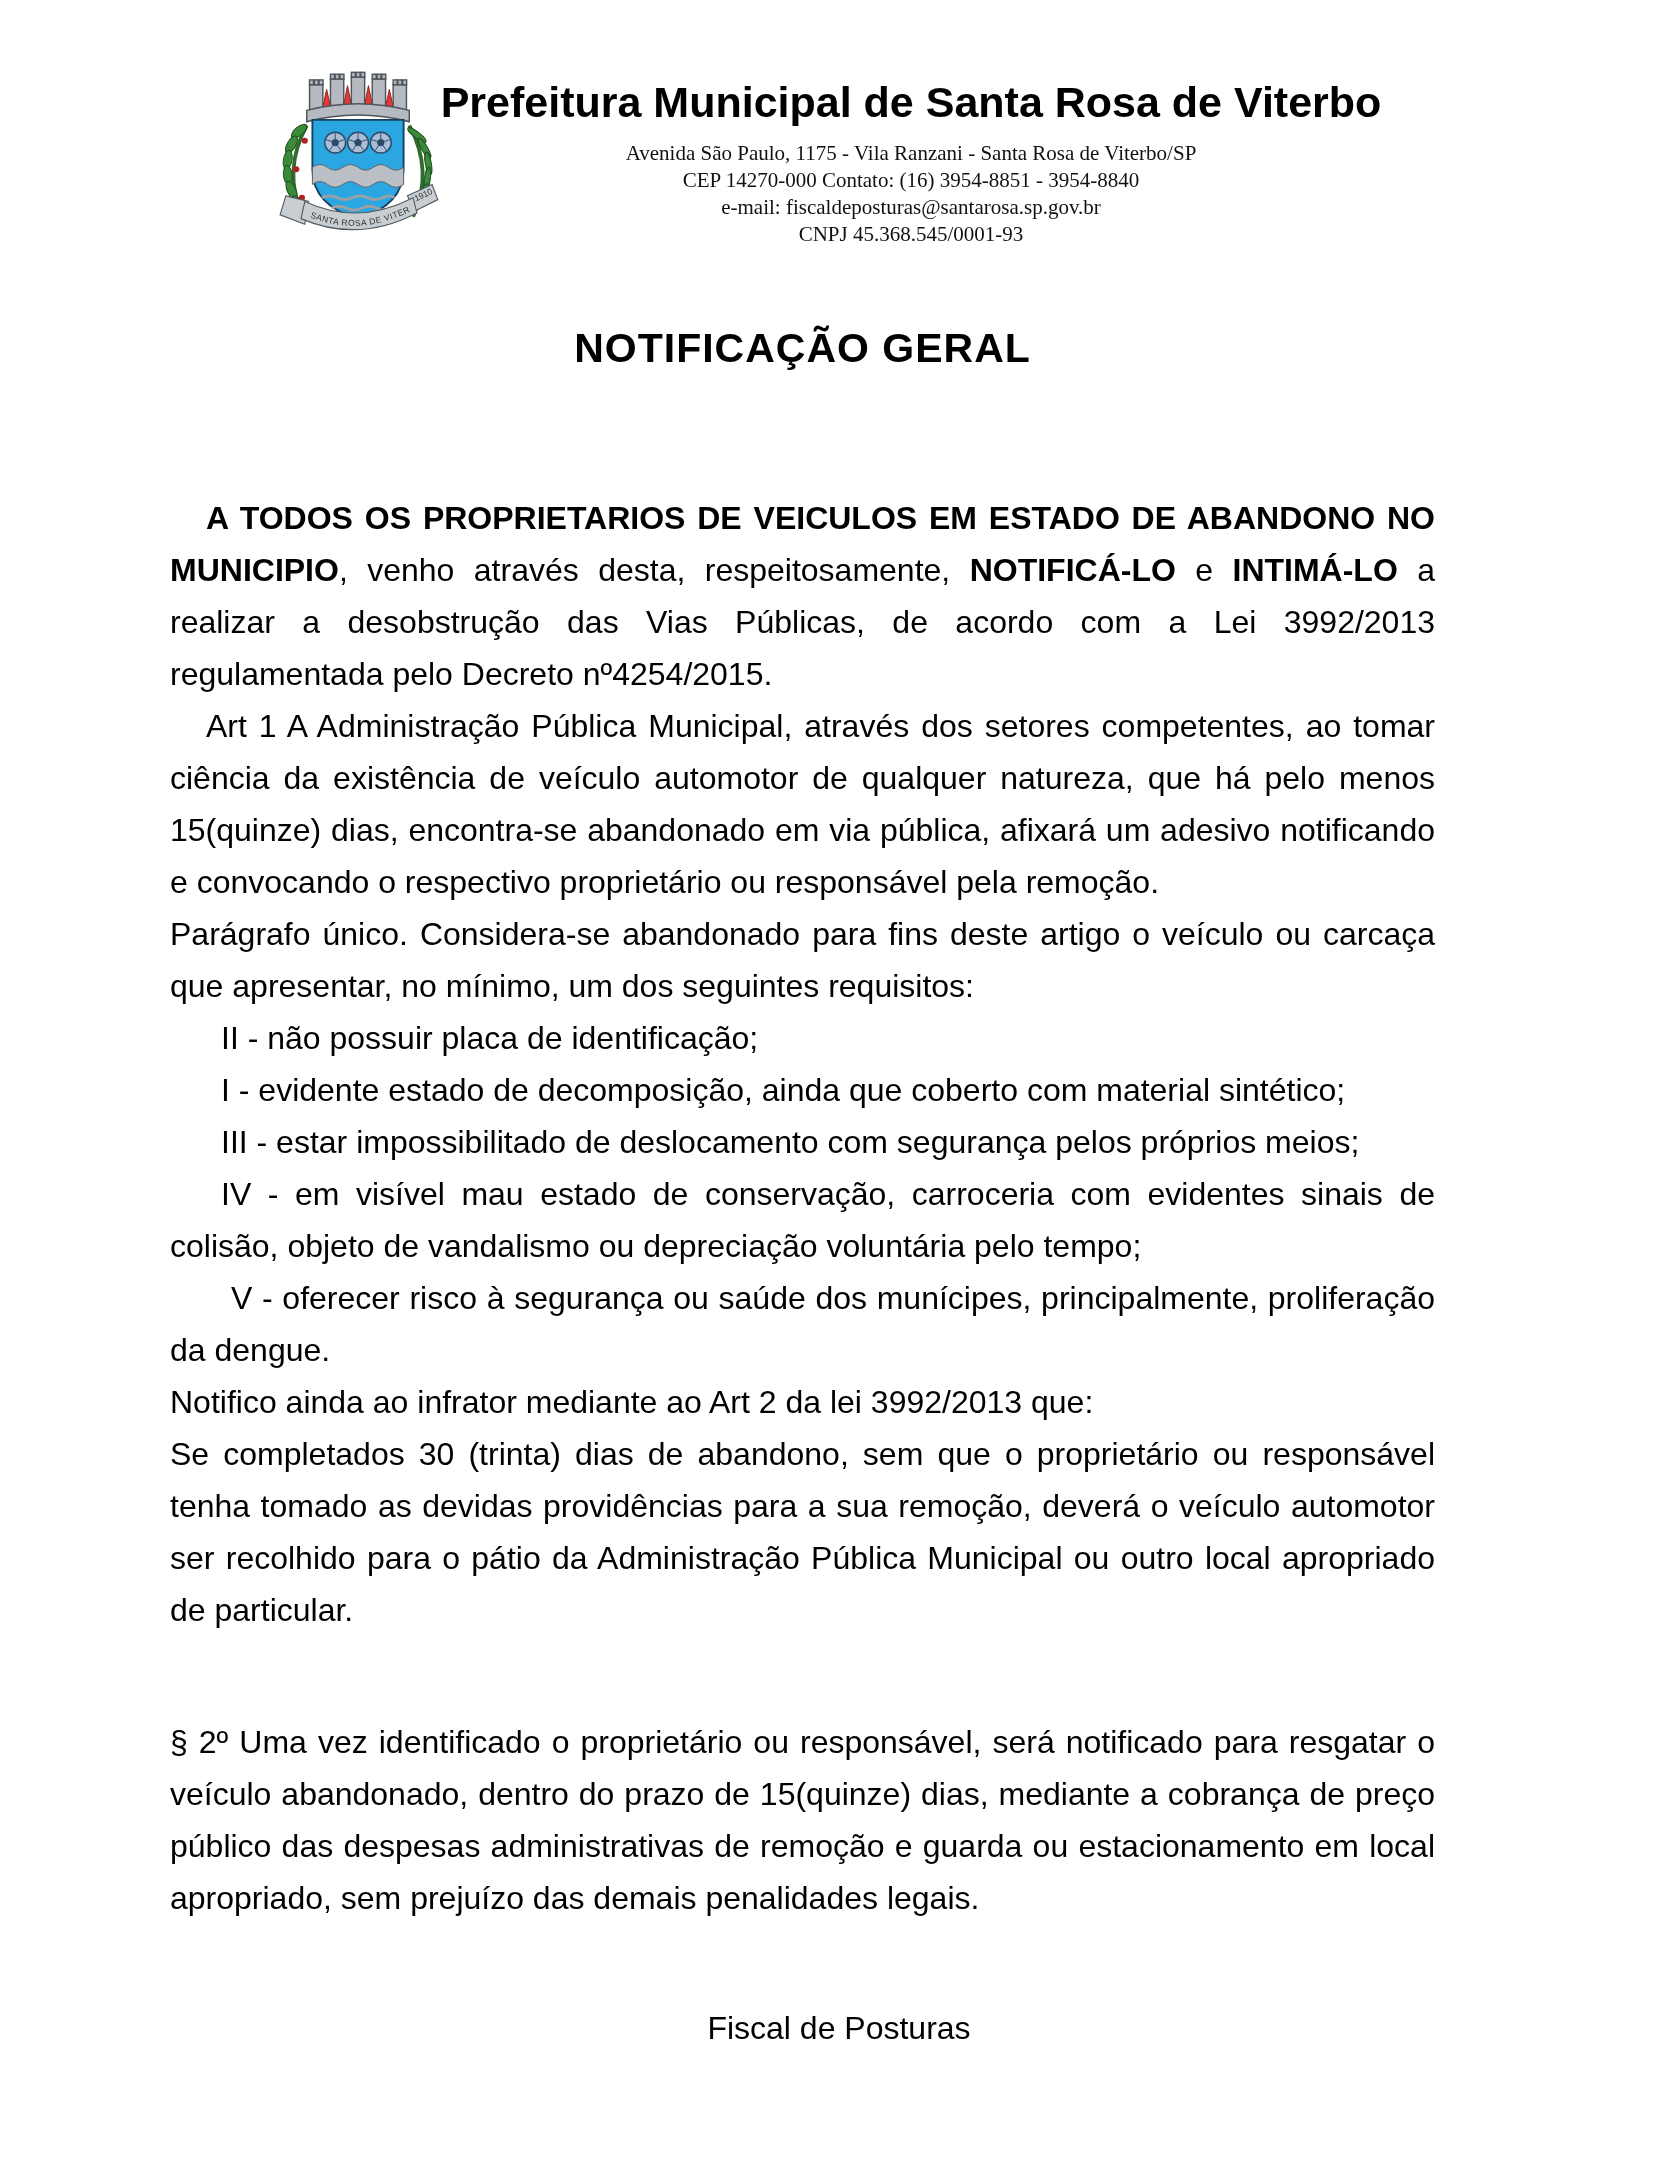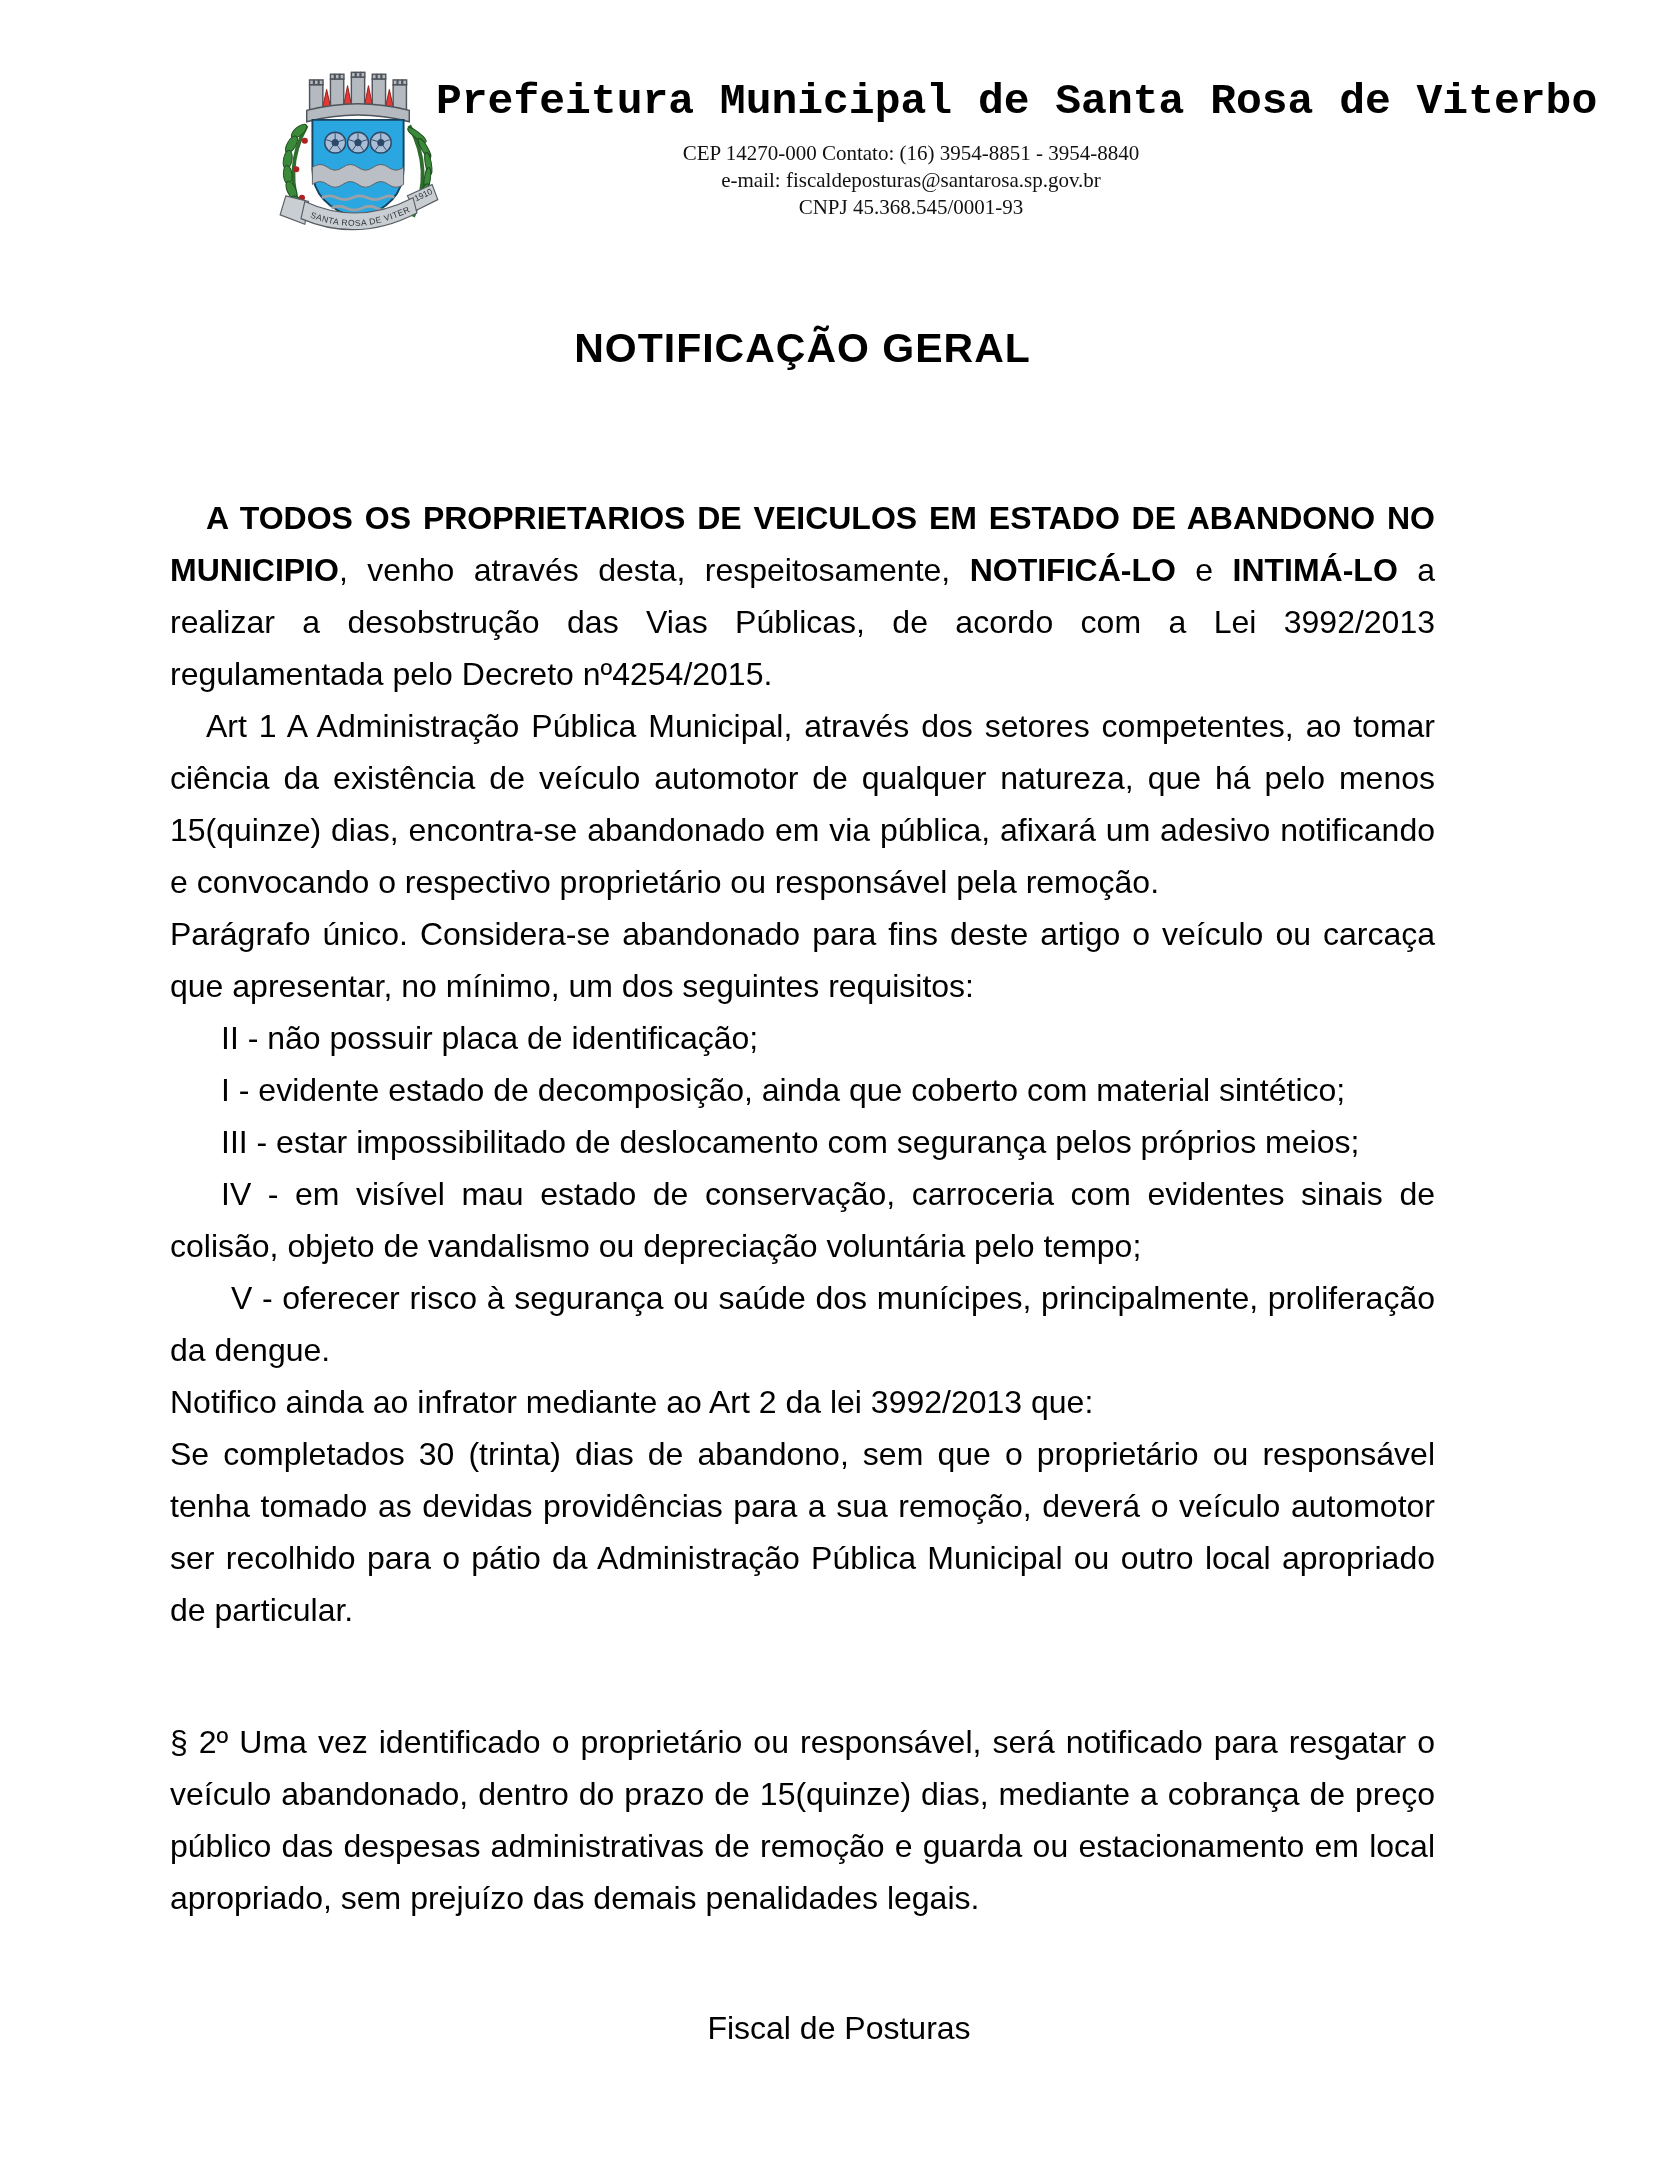--- a/index.html
+++ b/index.html
@@ -10,21 +10,21 @@
     position: relative;
     color: #000;
     font-family: "Liberation Sans", sans-serif;
   }
   .crest { position: absolute; left: 263px; top: 57px; }
   .header-text {
     position: absolute; left: 436px; top: 79px; width: 950px;
     text-align: center;
   }
   .org-title {
-    font-family: Liberation Mono, monospace;
+    font-family: Liberation Sans, sans-serif;
     font-weight: bold;
     font-size: 43px;
     line-height: 46px;
     white-space: nowrap;
   }
   .address {
     margin-top: 15px;
     font-family: "Liberation Serif", serif;
     font-size: 21px;
     line-height: 27px;
@@ -155,20 +155,21 @@
         <text font-size="9" fill="#2e3338" letter-spacing="0.5">
           <textPath href="#rb" xlink:href="#rb" startOffset="3%">SANTA ROSA DE VITERBO</textPath>
         </text>
         <text x="161" y="152" font-size="9" fill="#2e3338" transform="rotate(-25 161 152)">1910</text>
       </g>
     </svg>
 
     <div class="header-text">
       <div class="org-title">Prefeitura Municipal de Santa Rosa de Viterbo</div>
       <div class="address">
+        <div>Avenida São Paulo, 1175 - Vila Ranzani - Santa Rosa de Viterbo/SP</div>
         <div>CEP 14270-000 Contato: (16) 3954-8851 - 3954-8840</div>
         <div>e-mail: fiscaldeposturas@santarosa.sp.gov.br</div>
         <div>CNPJ 45.368.545/0001-93</div>
       </div>
     </div>
   </div>
 
   <h1 class="doc-heading">NOTIFICAÇÃO GERAL</h1>
 
   <div class="body-text">

